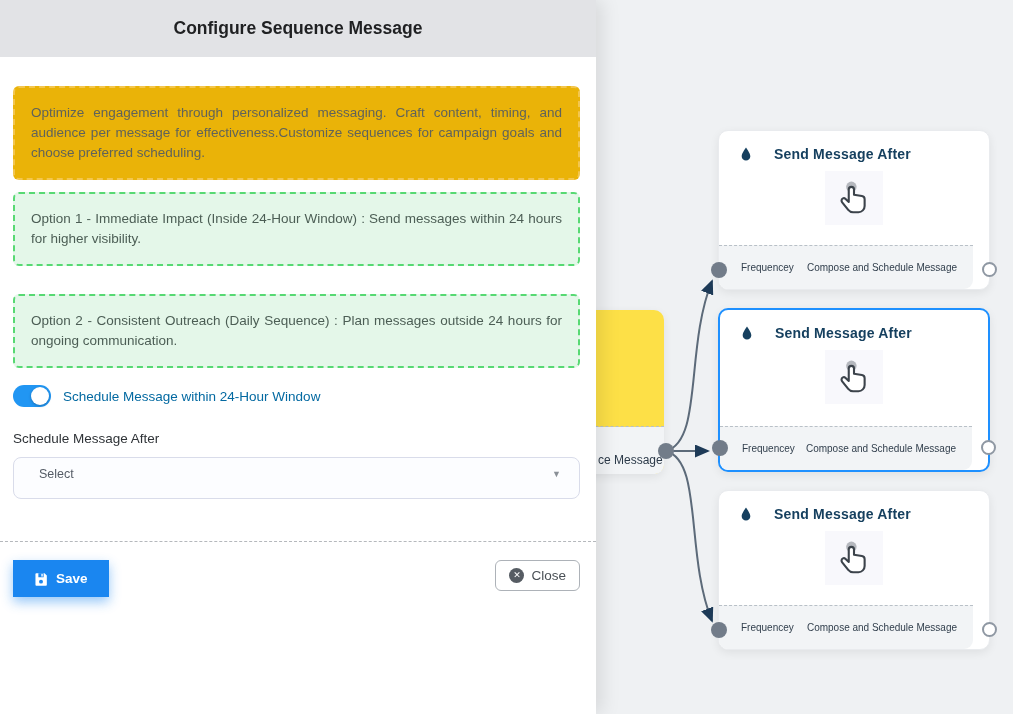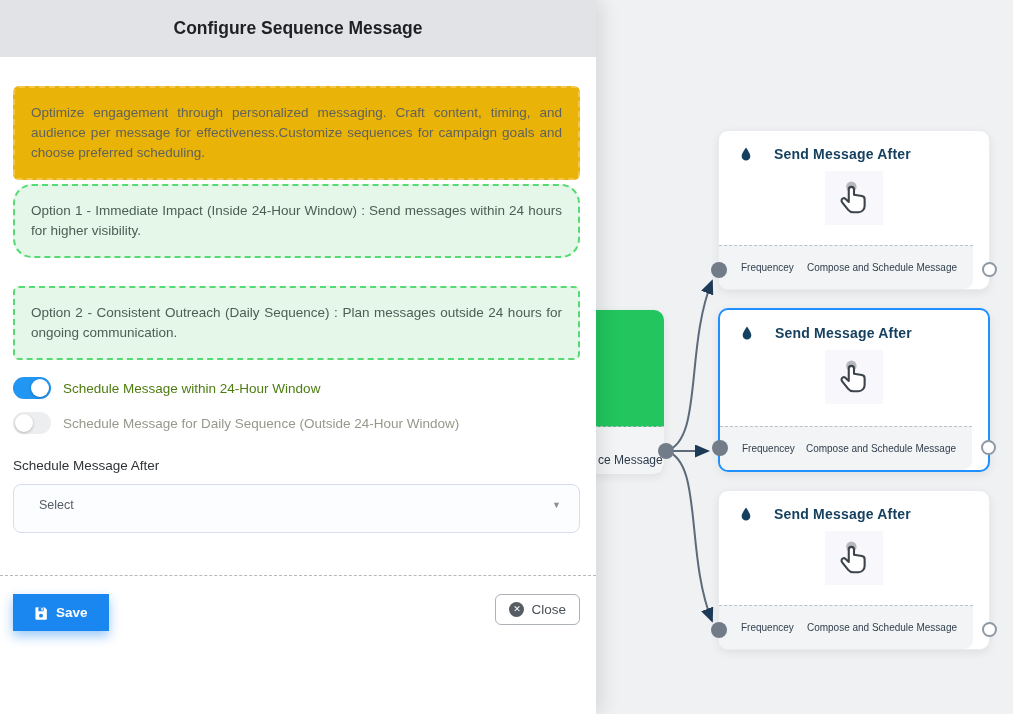--- a/index.html
+++ b/index.html
@@ -40,21 +40,21 @@
   }
   .handle.right {
     right:-8px; width:15px; height:15px; background:#ffffff; border:2px solid #8f98a3;
   }
   .flow-card .handle { top:131px; }
   .flow-card.selected .handle { top:130px; }
 
   
   #partial-card {
     position:absolute; left:560px; top:310px; width:104px; height:164px;
-    background:#22c55e; border-radius:10px; box-shadow:0 3px 10px rgba(0,0,0,0.07);
+    background:#fde047; border-radius:10px; box-shadow:0 3px 10px rgba(0,0,0,0.07);
   }
   #partial-card .pc-divider {
     position:absolute; left:0; right:0; top:116px; border-top:1px dashed #b9c0c7;
   }
   #partial-card .pc-footer {
     position:absolute; left:0; right:0; top:117px; bottom:0;
     background:#f2f4f6; border-radius:0 0 9px 9px;
   }
   #partial-card .pc-label {
     position:absolute; left:38px; top:143px; font-size:12px; color:#2c3a49; white-space:nowrap;
@@ -80,44 +80,44 @@
   .note {
     border-radius:6px; padding:15px 16px; font-size:13.5px; line-height:20px;
     text-align:justify;
   }
   .note.warning {
     margin-top:29px; background:#eab308; border:2px dashed #f3c64f; color:#60635a;
   }
   .note.success {
     background:#e4f7e9; border:2px dashed #57d973; color:#4c5e55;
   }
-  .note.success.first { margin-top:4px;border-radius:19px; }
+  .note.success.first { margin-top:12px; }
   .note.success.second { margin-top:28px; }
 
   .toggle-row { display:flex; align-items:center; gap:12px; }
   .toggle-row.first { margin-top:17px; }
   .toggle-row.second { margin-top:13px; }
   .toggle {
     position:relative; width:38px; height:22px; border-radius:11px; flex:0 0 38px;
     cursor:pointer;
   }
   .toggle .knob {
     position:absolute; top:2px; width:18px; height:18px; border-radius:50%;
     background:#ffffff; box-shadow:0 1px 3px rgba(0,0,0,0.25);
   }
   .toggle.on { background:#2196f3; }
   .toggle.on .knob { right:2px; }
   .toggle.off { background:#eceef0; }
   .toggle.off .knob { left:2px; }
-  .toggle-label-on { font-size:13.5px; color:#4d7c0f; }
+  .toggle-label-on { font-size:13.5px; color:#0369a1; }
   .toggle-label-off { font-size:13.5px; color:#95998b; }
 
   #schedule-after-label { margin-top:24px; font-size:13.5px; color:#2f3337; }
   #select-box {
-    margin-top:11px; height:49px; border:1px solid #d9dcea; border-radius:8px;
+    margin-top:11px; height:42px; border:1px solid #d9dcea; border-radius:8px;
     background:#fcfdff; display:flex; align-items:center; justify-content:space-between;
     padding:0 18px 8px 25px; cursor:pointer;
   }
   #select-value { font-size:12.5px; color:#555c66; }
   #select-caret { font-size:9px; color:#8a9097; }
 
   #footer-divider { margin:42px -16px 0 -13px; border-top:1px dashed #b5b8bc; }
   #modal-footer {
     display:flex; align-items:flex-start; justify-content:space-between;
     padding:18px 0 0 0;
@@ -244,26 +244,20 @@
 
       <div class="note success second">Option 2 - Consistent Outreach (Daily Sequence) : Plan messages outside 24 hours for ongoing communication.</div>
 
       <div class="toggle-row first">
         <span class="toggle on">
           <span class="knob"></span>
         </span>
         <span class="toggle-label-on">Schedule Message within 24-Hour Window</span>
       </div>
 
-      <div class="toggle-row second">
-        <span class="toggle off">
-          <span class="knob"></span>
-        </span>
-        <span class="toggle-label-off">Schedule Message for Daily Sequence (Outside 24-Hour Window)</span>
-      </div>
 
       <div id="schedule-after-label">Schedule Message After</div>
 
       <div id="select-box">
         <span id="select-value">Select</span>
         <span id="select-caret">▼</span>
       </div>
 
       <div id="footer-divider"></div>
 

